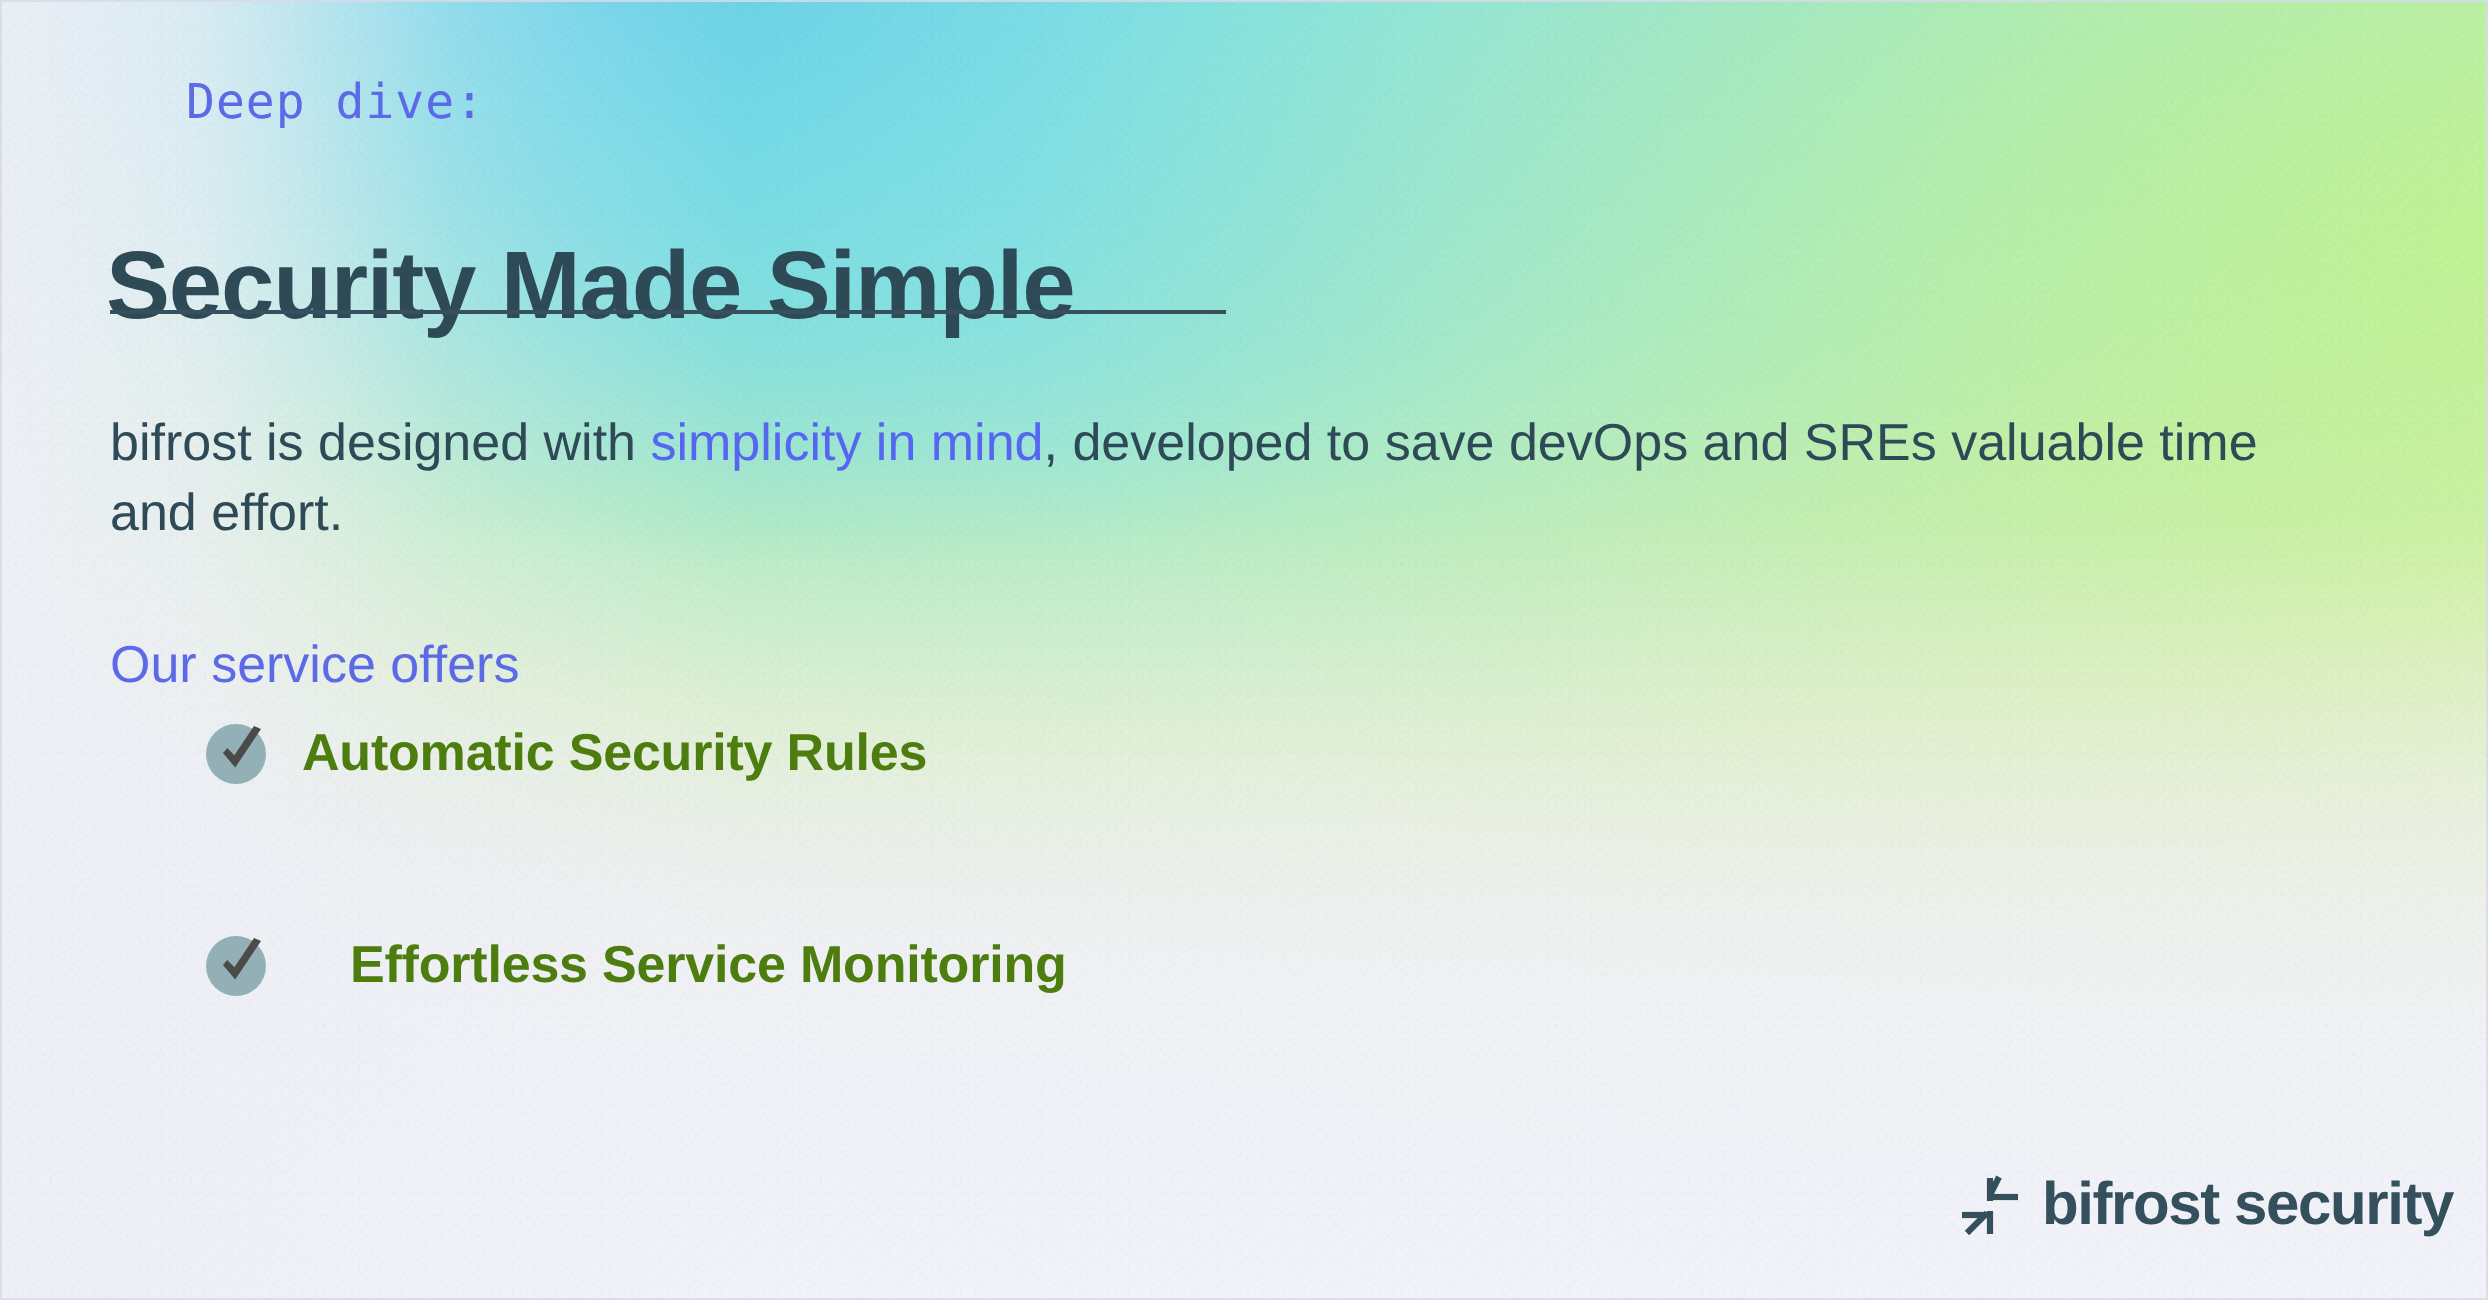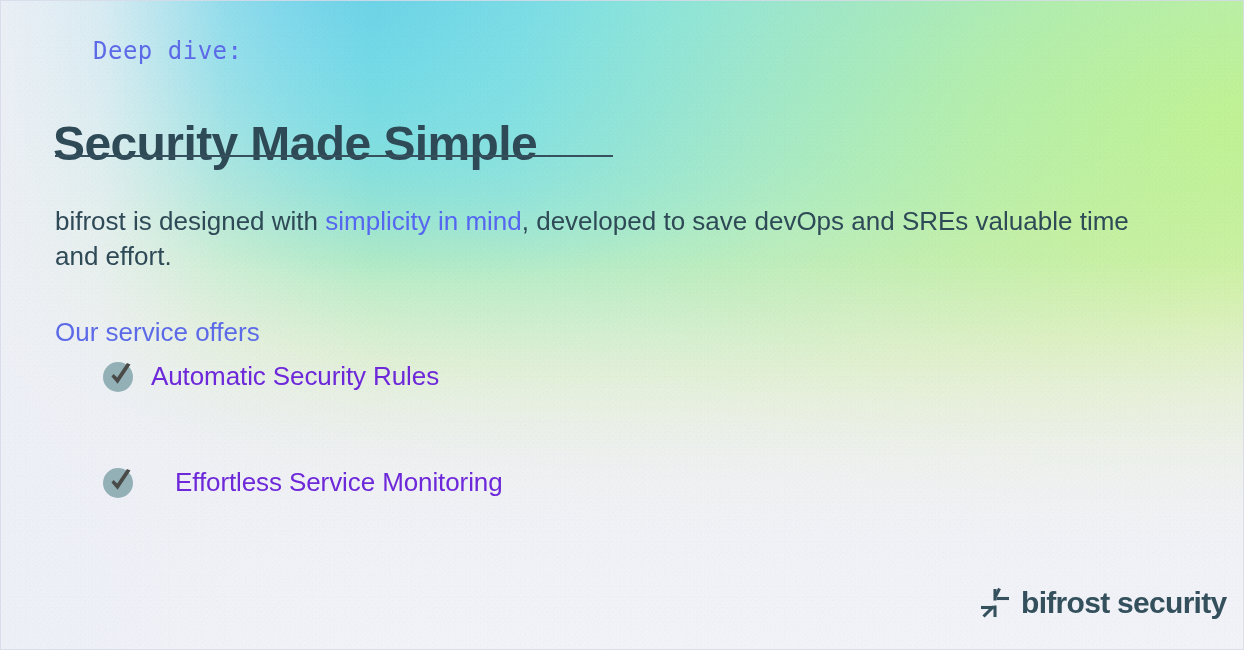--- a/index.html
+++ b/index.html
@@ -183,22 +183,22 @@
   .check-icon svg {
     position: absolute;
     left: 0;
     top: 0;
     width: 40px;
     height: 40px;
   }
 
   .offer-text {
     font-size: 26px;
-    font-weight: 400;
-    color: #6d28d9;
+    font-weight: 700;
+    color: #4d7c0f;
     white-space: nowrap;
     letter-spacing: -0.1px;
   }
 
   
   .logo {
     position: absolute;
     left: 975px;
     top: 583px;
     display: flex;

